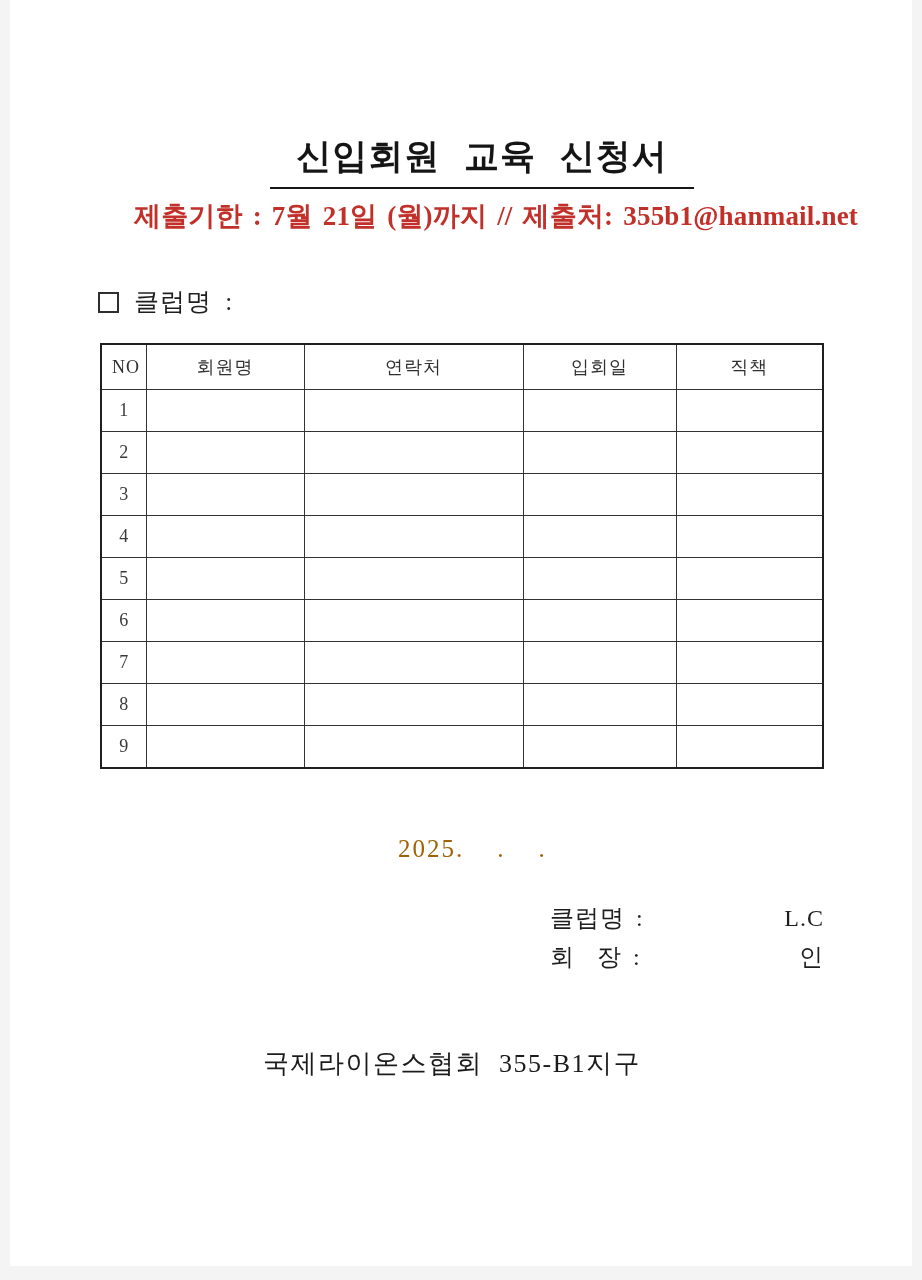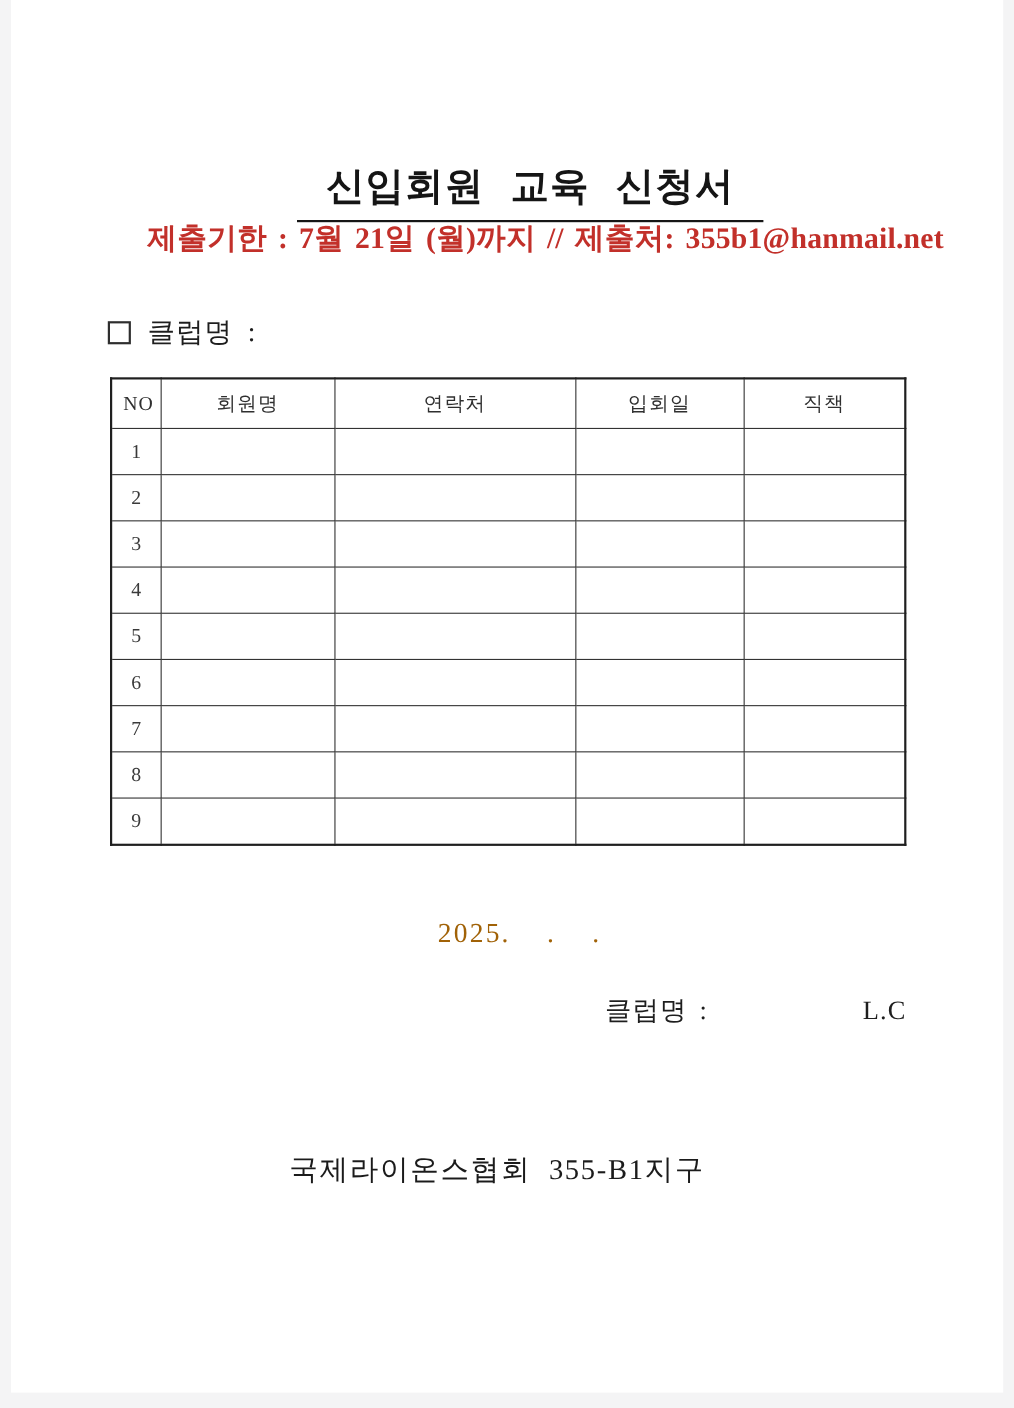--- a/index.html
+++ b/index.html
@@ -25,21 +25,20 @@
     height: 1266px;
     background: #ffffff;
   }
   
   .title-wrap {
     position: absolute;
     top: 133px;
     left: 0;
     right: 0;
     text-align: center;
-    margin-top: 13px;
   }
   .title {
     display: inline-block;
     margin-left: 42px;
     font-size: 35px;
     font-weight: 700;
     letter-spacing: 1px;
     word-spacing: 14px;
     color: #151515;
     padding: 0 26px 7px 26px;
@@ -286,19 +285,23 @@
     </table>
 
 
     <div class="date-line">2025.    .    .</div>
 
     <div class="sig">
       <div class="sig-row">
         <span class="lbl">클럽명 :</span>
         <span class="val">L.C</span>
       </div>
+      <div class="sig-row">
+        <span class="lbl">회  장 :</span>
+        <span class="val">인</span>
+      </div>
     </div>
 
     <div class="footer-org">국제라이온스협회 355-B1지구</div>
 
 
   </div>
 </div>
 
 </body></html>

